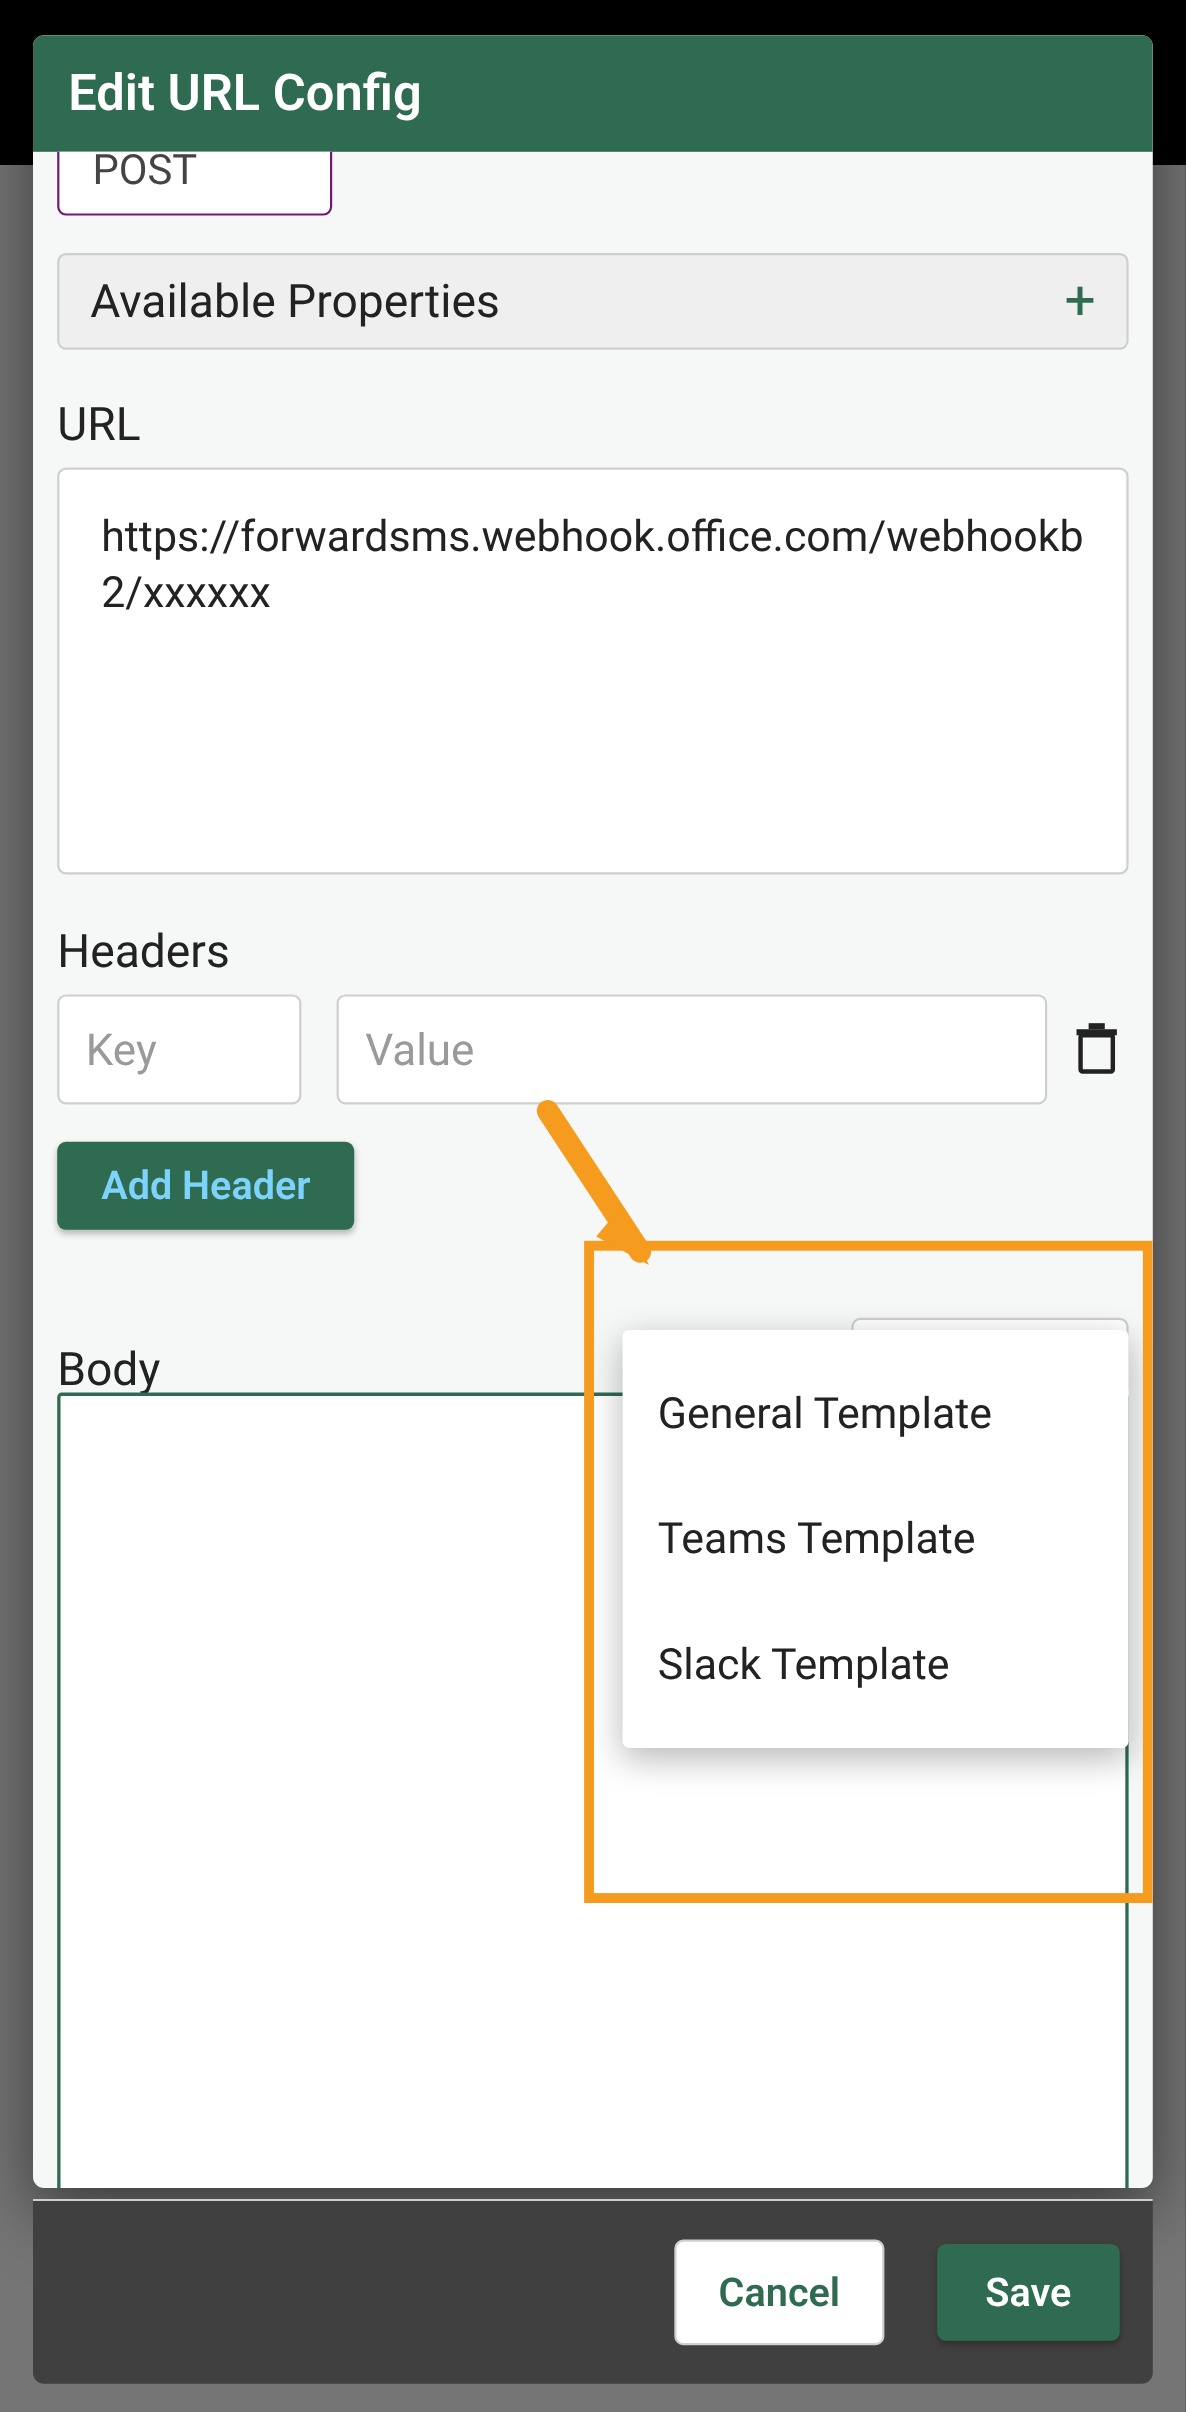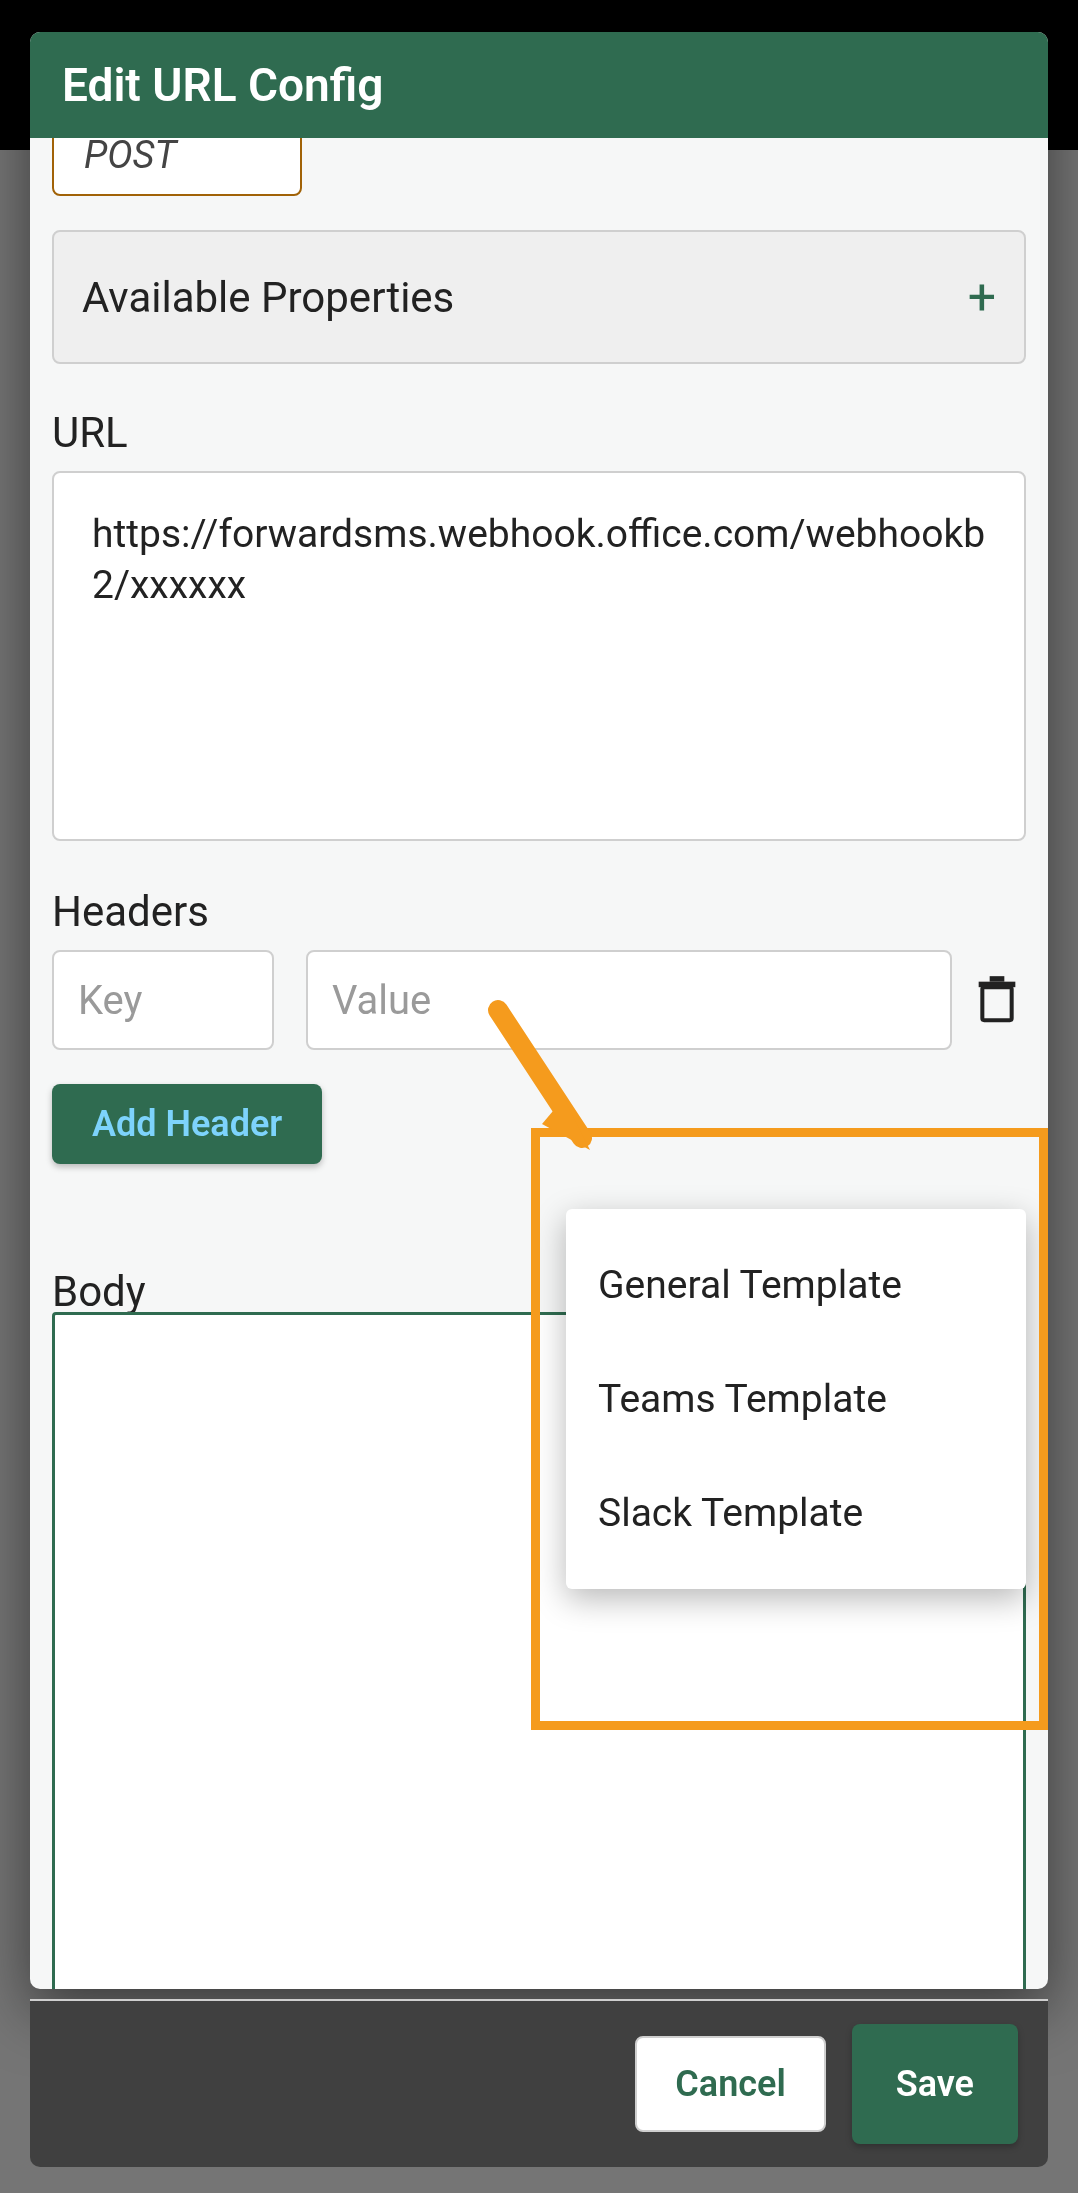--- a/index.html
+++ b/index.html
@@ -33,32 +33,31 @@
     }
     .modal-body {
       flex: 1 1 auto;
       overflow: hidden;
       padding: 10px 22px 30px 22px;
       position: relative;
     }
     .method-select {
       display: inline-flex; align-items: center;
       height: 82px; min-width: 250px;
-      border: 2px solid #a16207; border-radius: 8px;
+      border: 2px solid #701a75; border-radius: 8px;
       background: #fff;
       padding: 0 30px;
       font-size: 38px; color: #444;
       margin-bottom: 34px;
       margin-top: -34px;
-      font-style: italic;
     }
     .avail-panel {
       border: 2px solid #cfcfcf; border-radius: 8px;
       background: #efefef;
-      padding: 40px 28px;
+      padding: 17px 28px;
       display: flex; align-items: center; justify-content: space-between;
       margin-bottom: 44px;
     }
     .avail-title { font-size: 42px; color: #222; }
     .plus-icon { font-size: 50px; color: #2f6b50; font-weight: 400; line-height: 1; }
     .field-label { font-size: 42px; color: #222; margin-bottom: 14px; }
     .url-textarea {
       width: 100%;
       min-height: 370px;
       border: 2px solid #cfcfcf; border-radius: 8px;
@@ -162,26 +161,27 @@
       padding: 0 30px;
     }
     .cancel-btn {
       height: 96px; padding: 0 38px;
       background: #fff; color: #2f6b50;
       border: 2px solid #cfcfcf; border-radius: 8px;
       font-size: 36px; font-weight: 600;
       cursor: pointer;
     }
     .save-btn {
-      height: 120px; padding: 0 44px;
+      height: 88px; padding: 0 44px;
       background: #2f6b50; color: #fff;
       border: none; border-radius: 8px;
       font-size: 36px; font-weight: 600;
       box-shadow: 0 3px 6px rgba(0,0,0,.25);
       cursor: pointer;
+      margin-left: 22px;
     }
   </style>
 </head>
 <body>
 
 <div class="backdrop">
   <div class="backdrop-strip"></div>
   <div class="backdrop-gray"></div>
 </div>
 

